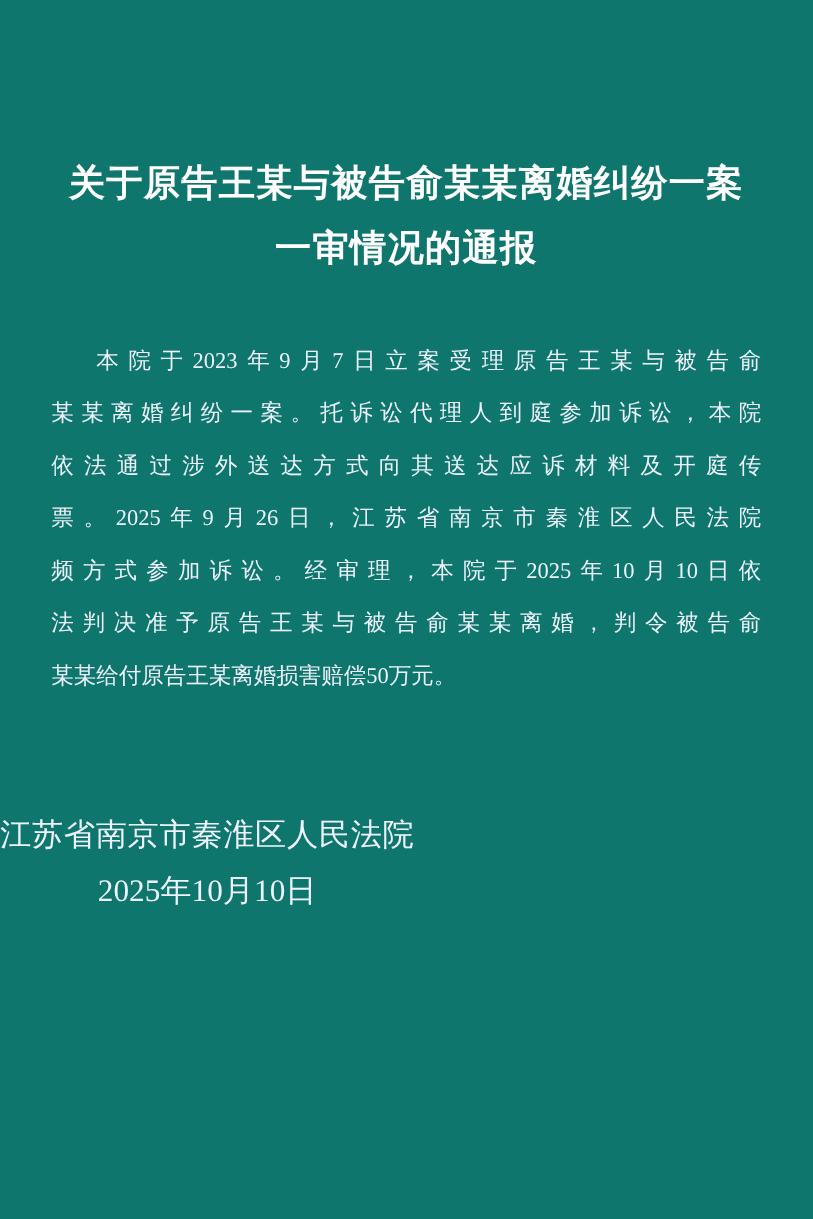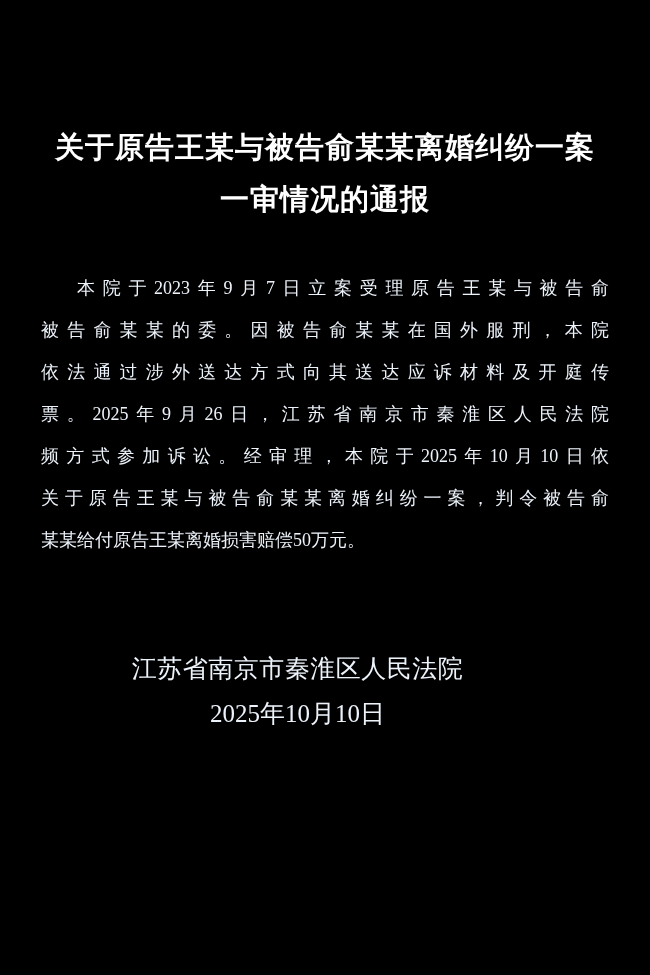--- a/index.html
+++ b/index.html
@@ -3,21 +3,21 @@
 <meta charset="utf-8">
 <style>
   html, body {
     margin: 0;
     padding: 0;
   }
   .poster {
     position: relative;
     width: 650px;
     height: 975px;
-    background: #000000;
+    background: #0f766e;
     overflow: hidden;
     font-family: "Liberation Serif", "DejaVu Serif", serif;
   }
   .title-block {
     margin-top: 121px;
     text-align: center;
     color: #FFFFFF;
     font-family: "Liberation Sans", "DejaVu Sans", sans-serif;
     font-weight: bold;
     font-size: 29px;
@@ -40,21 +40,21 @@
     text-indent: 2em;
   }
   .body-line.last {
     text-align-last: left;
     white-space: normal;
   }
   .signature-block {
     margin-top: 85px;
     padding-right: 55px;
     display: flex;
-    justify-content: center;
+    justify-content: flex-start;
     color: #EDF3FB;
     font-size: 25px;
     line-height: 45px;
   }
   .signature-inner {
     text-align: center;
   }
   .court-name {
     letter-spacing: 0.5px;
   }
@@ -64,25 +64,25 @@
 
 <div class="poster">
 
   <div class="title-block">
     <div>关于原告王某与被告俞某某离婚纠纷一案</div>
     <div>一审情况的通报</div>
   </div>
 
   <div class="body-block">
     <div class="body-line indent">本院于2023年9月7日立案受理原告王某与被告俞</div>
-    <div class="body-line">被告俞某某的委。因被告俞某某在国外服刑，本院</div>
+    <div class="body-line">某某离婚纠纷一案。托诉讼代理人到庭参加诉讼，本院</div>
     <div class="body-line">依法通过涉外送达方式向其送达应诉材料及开庭传</div>
     <div class="body-line">票。2025年9月26日，江苏省南京市秦淮区人民法院</div>
     <div class="body-line">频方式参加诉讼。经审理，本院于2025年10月10日依</div>
-    <div class="body-line">关于原告王某与被告俞某某离婚纠纷一案，判令被告俞</div>
+    <div class="body-line">法判决准予原告王某与被告俞某某离婚，判令被告俞</div>
     <div class="body-line last">某某给付原告王某离婚损害赔偿50万元。</div>
   </div>
 
   <div class="signature-block">
     <div class="signature-inner">
       <div class="court-name">江苏省南京市秦淮区人民法院</div>
       <div class="sign-date">2025年10月10日</div>
     </div>
   </div>
 

